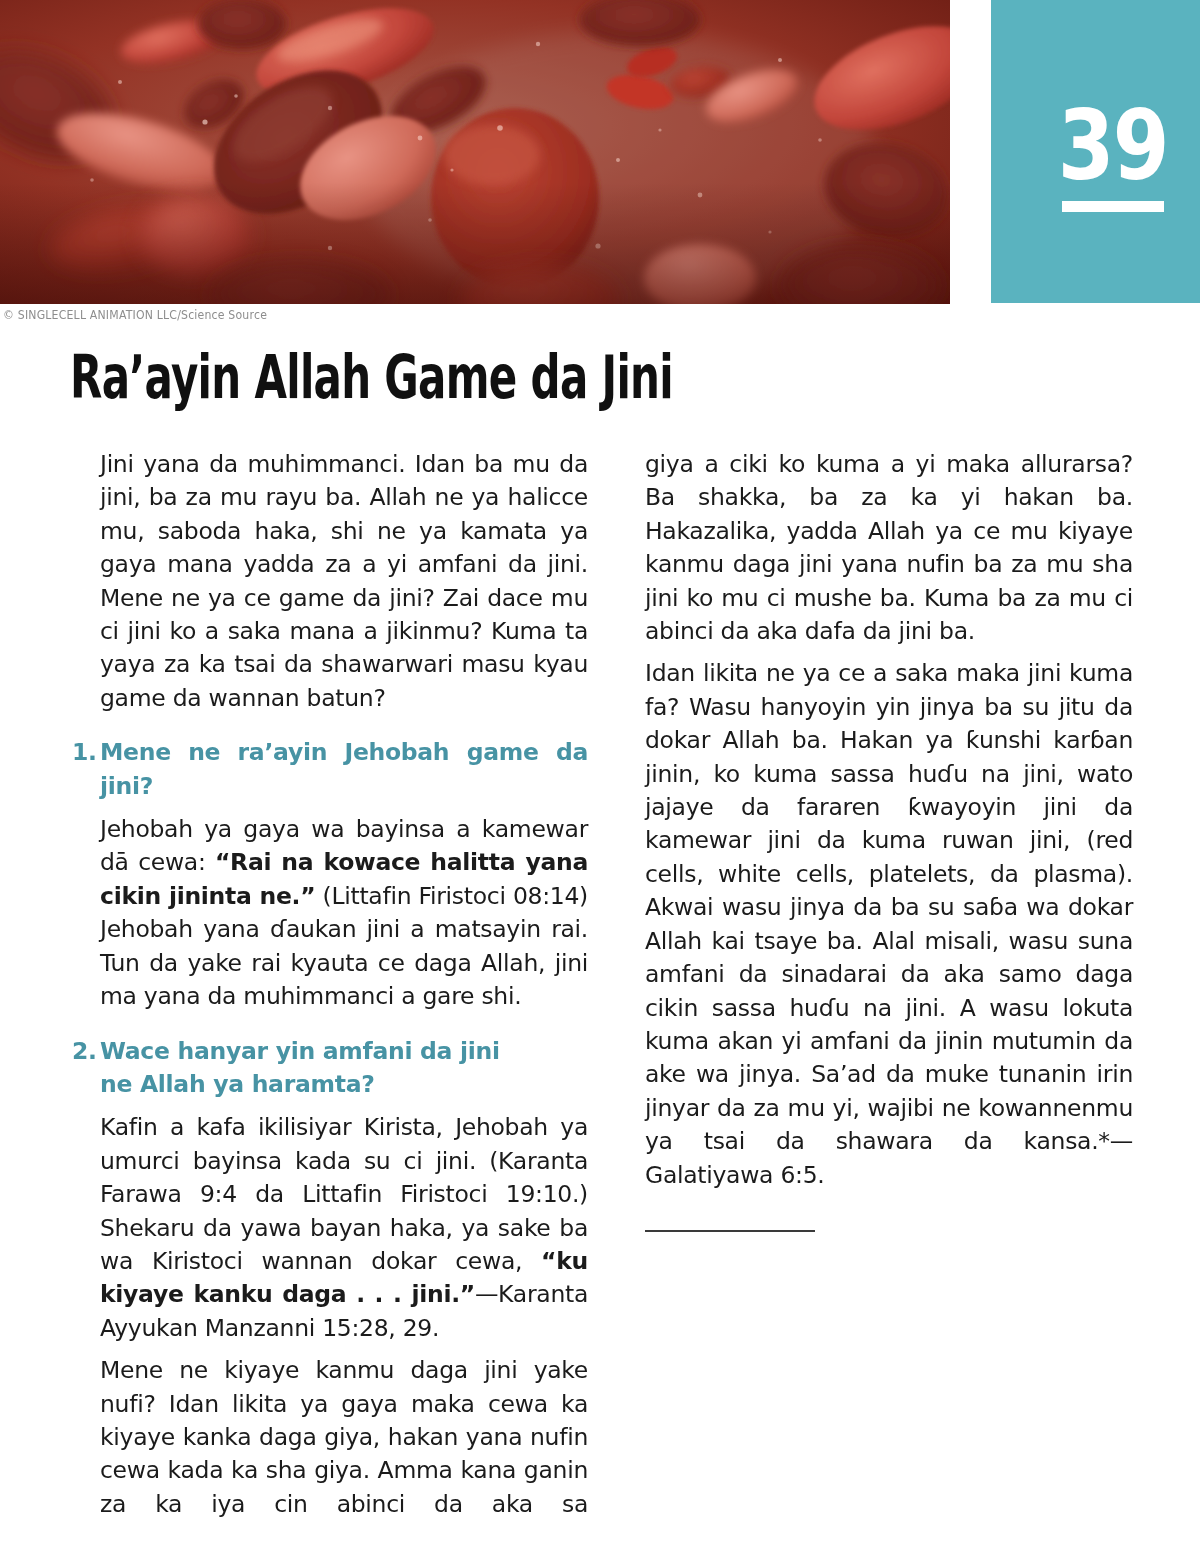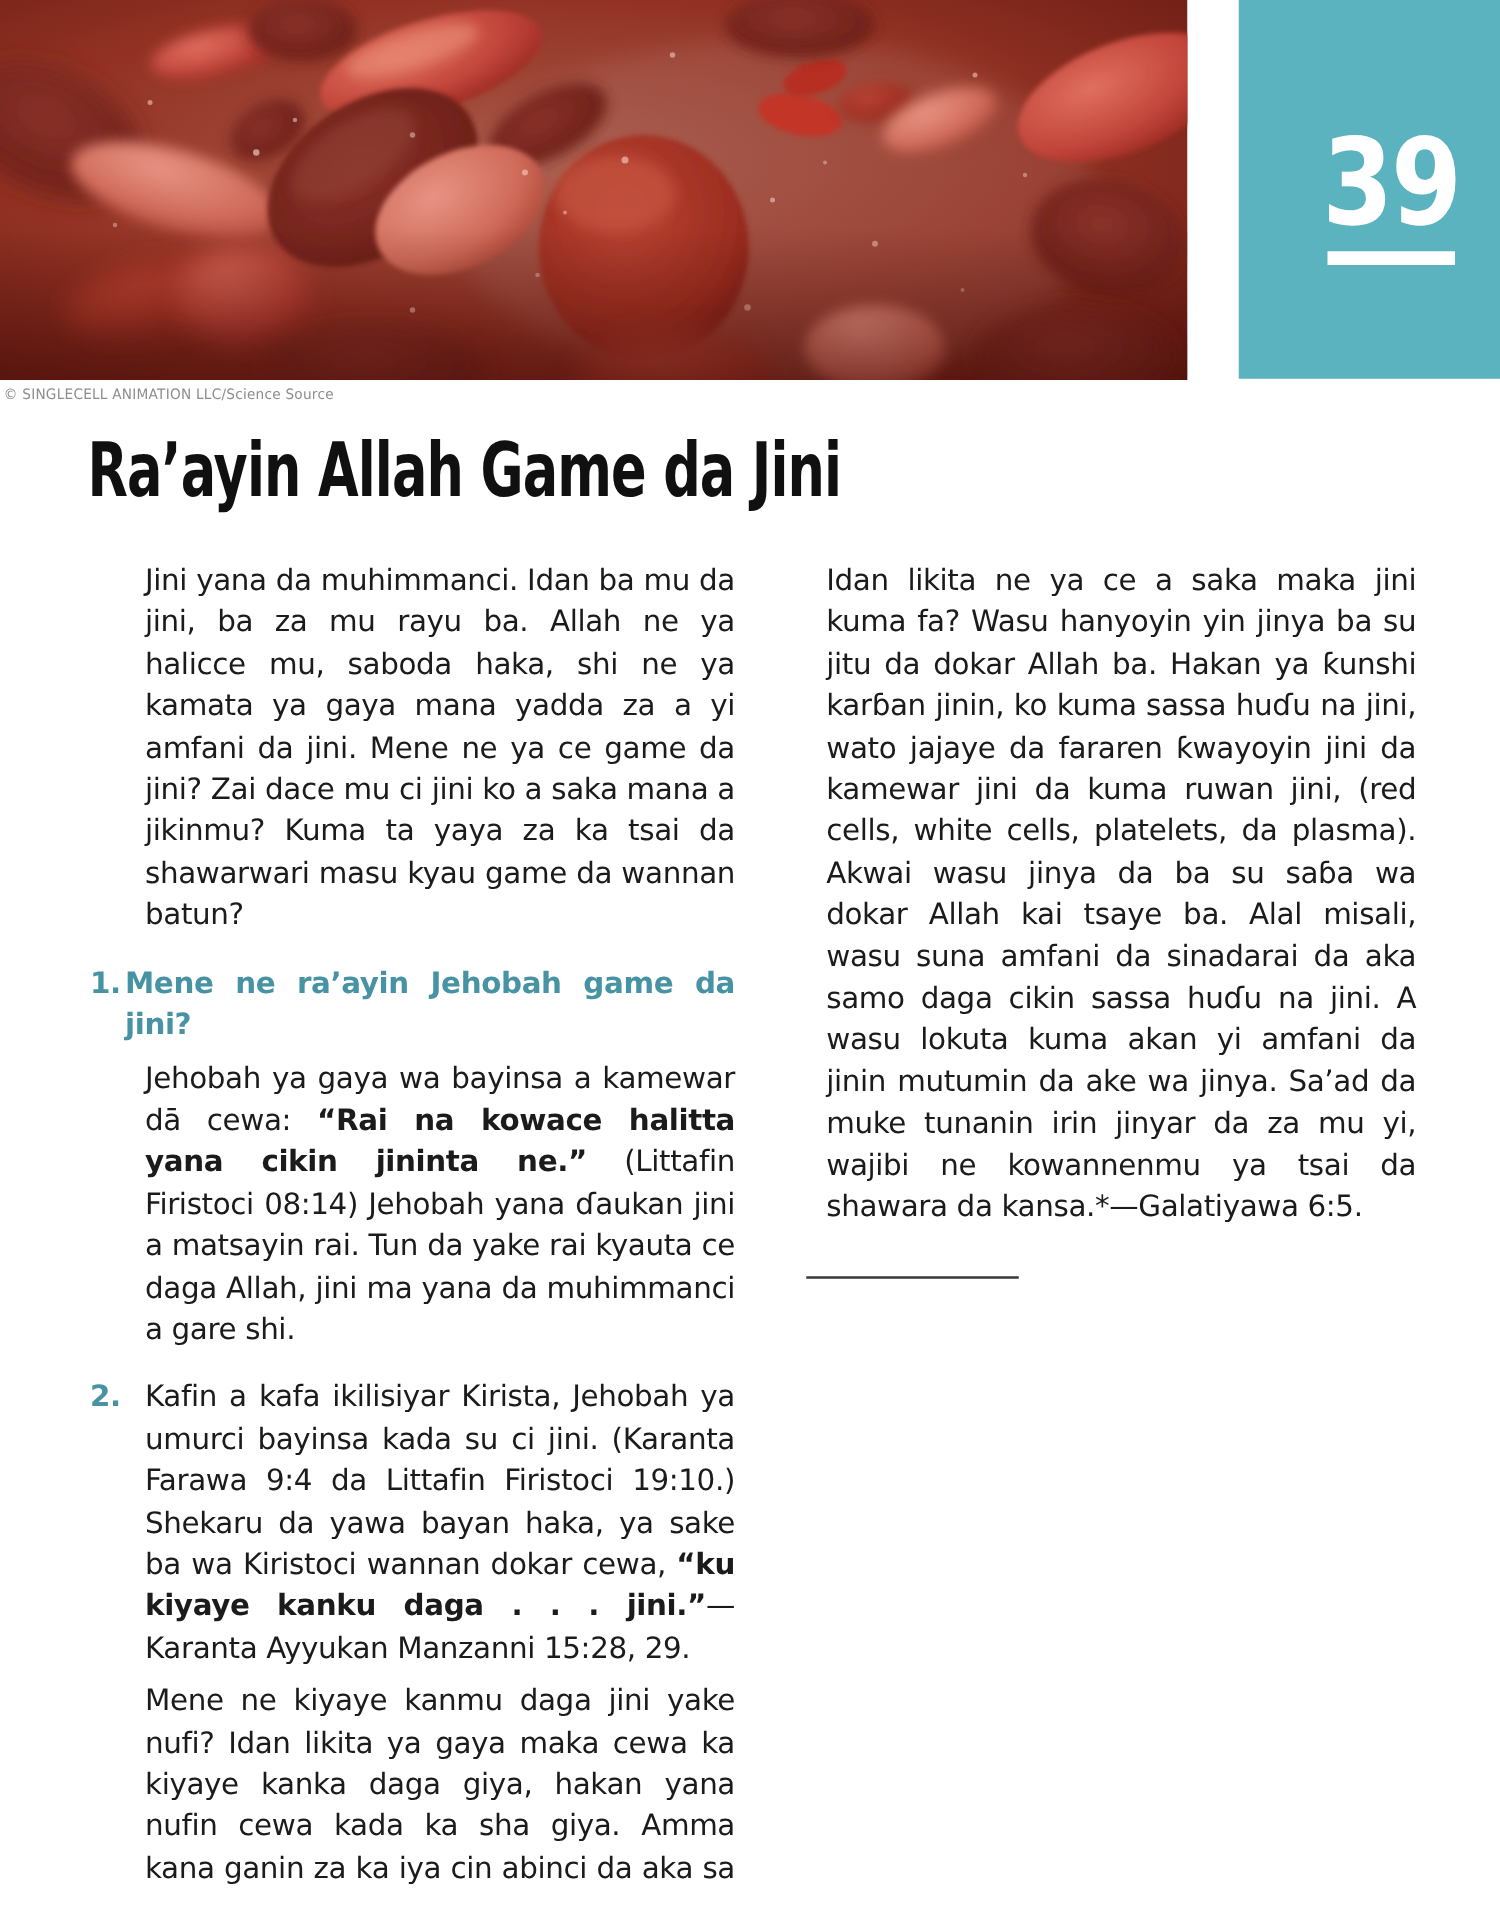--- a/index.html
+++ b/index.html
@@ -37,21 +37,21 @@
     letter-spacing:-1px; white-space:nowrap;
     transform:scaleX(0.70); transform-origin:left top;
   }
   
   .columns {
     position:absolute; top:448px; left:100px; width:1033px;
     display:flex; gap:57px;
   }
   .col { width:488px; flex:none; font-size:23.5px; line-height:33.4px;
          letter-spacing:-0.3px; text-align:justify; color:#1b1b1b; }
-  .col p { margin:0 0 9px 16px; }
+  .col p { margin:0 0 9px 0; }
   .b { font-weight:bold; }
   .cont-para { text-align-last:justify; }
   .question {
     position:relative; margin:21px 0 10px 0;
     color:var(--qteal,#4793a4); font-weight:bold;
   }
   .qnum { position:absolute; left:-28px; top:0; }
   .qtext { white-space:pre-line; }
   
   .footnote { margin-top:38px; text-align:left; }
@@ -170,27 +170,30 @@
 
     <div class="question">
       <span class="qnum">1.</span>
       <span class="qtext">Mene ne ra’ayin Jehobah game da jini?</span>
     </div>
 
     <p class="para"><span>Jehobah ya gaya wa bayinsa a kamewar dā cewa: </span><span class="b">“Rai na kowace halitta yana cikin jininta ne.”</span><span> (Littafin Firistoci 08:14) Jehobah yana ɗaukan jini a matsayin rai. Tun da yake rai kyauta ce daga Allah, jini ma yana da muhimmanci a gare shi.</span></p>
 
     <div class="question">
       <span class="qnum">2.</span>
+      <span class="qtext">Wace hanyar yin amfani da jini
+ne Allah ya haramta?</span>
     </div>
 
     <p class="para"><span>Kafin a kafa ikilisiyar Kirista, Jehobah ya umurci bayinsa kada su ci jini. (Karanta Farawa 9:4 da Littafin Firistoci 19:10.) Shekaru da yawa bayan haka, ya sake ba wa Kiristoci wannan dokar cewa, </span><span class="b">“ku kiyaye kanku daga . . . jini.”</span><span>—Karanta Ayyukan Manzanni 15:28, 29.</span></p>
 
     <p class="para cont-para">Mene ne kiyaye kanmu daga jini yake nufi? Idan likita ya gaya maka cewa ka kiyaye kanka daga giya, hakan yana nufin cewa kada ka sha giya. Amma kana ganin za ka iya cin abinci da aka sa</p>
   </div>
 
   <div class="col">
+    <p class="para">giya a ciki ko kuma a yi maka allurarsa? Ba shakka, ba za ka yi hakan ba. Hakazalika, yadda Allah ya ce mu kiyaye kanmu daga jini yana nufin ba za mu sha jini ko mu ci mushe ba. Kuma ba za mu ci abinci da aka dafa da jini ba.</p>
     <p class="para">Idan likita ne ya ce a saka maka jini kuma fa? Wasu hanyoyin yin jinya ba su jitu da dokar Allah ba. Hakan ya ƙunshi karɓan jinin, ko kuma sassa huɗu na jini, wato jajaye da fararen ƙwayoyin jini da kamewar jini da kuma ruwan jini, (red cells, white cells, platelets, da plasma). Akwai wasu jinya da ba su saɓa wa dokar Allah kai tsaye ba. Alal misali, wasu suna amfani da sinadarai da aka samo daga cikin sassa huɗu na jini. A wasu lokuta kuma akan yi amfani da jinin mutumin da ake wa jinya. Sa’ad da muke tunanin irin jinyar da za mu yi, wajibi ne kowannenmu ya tsai da shawara da kansa.*—Galatiyawa 6:5.</p>
 
     <div class="footnote">
       <div class="footnote-rule"></div>
     </div>
   </div>
 </div>
 
 </body></html>

